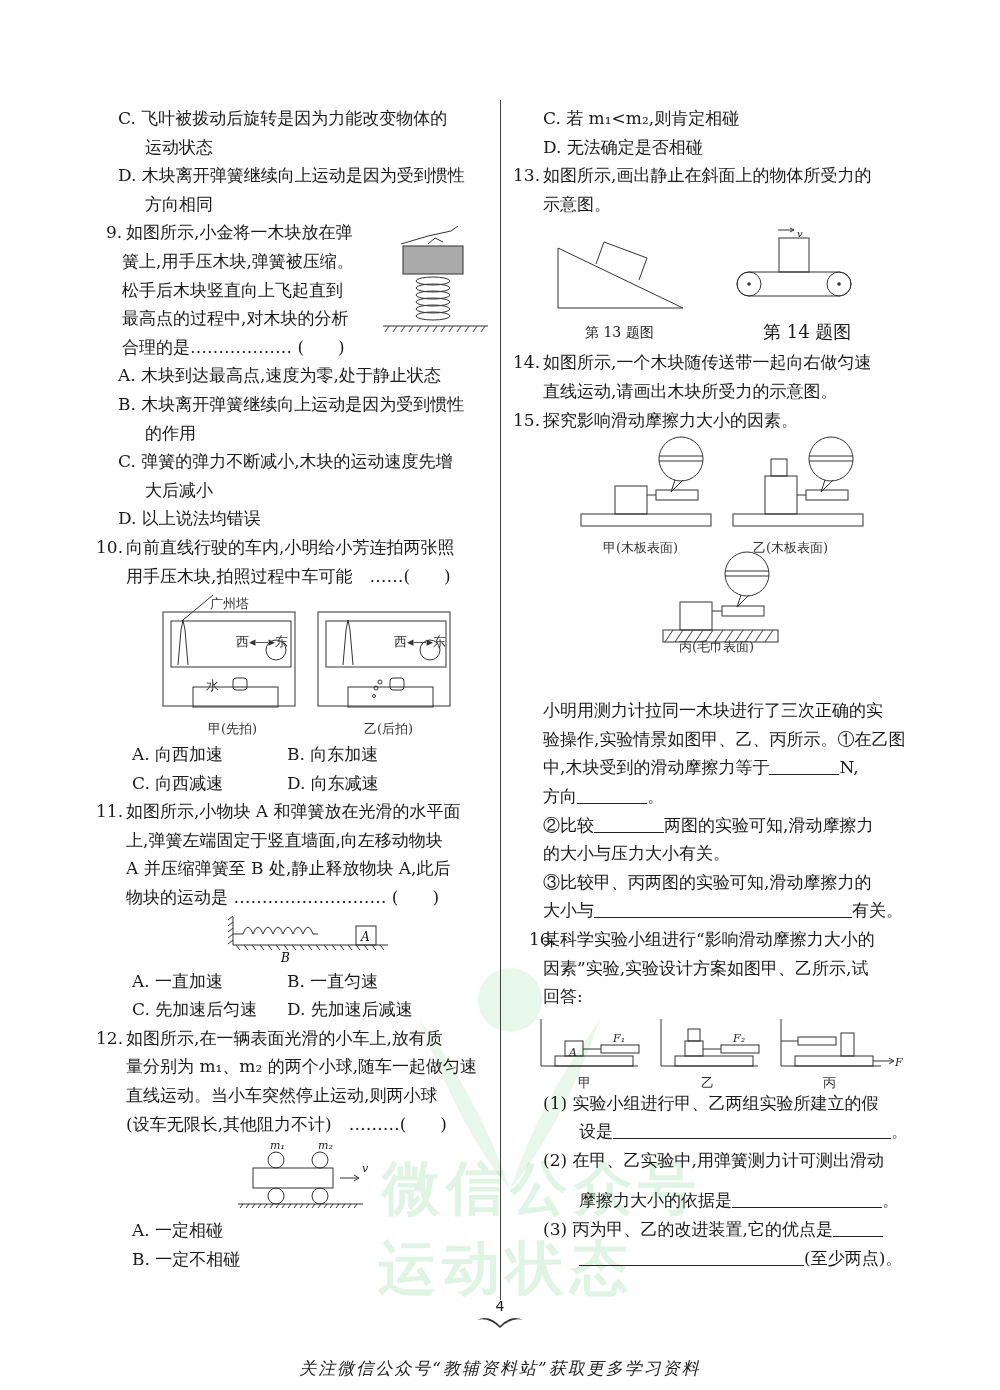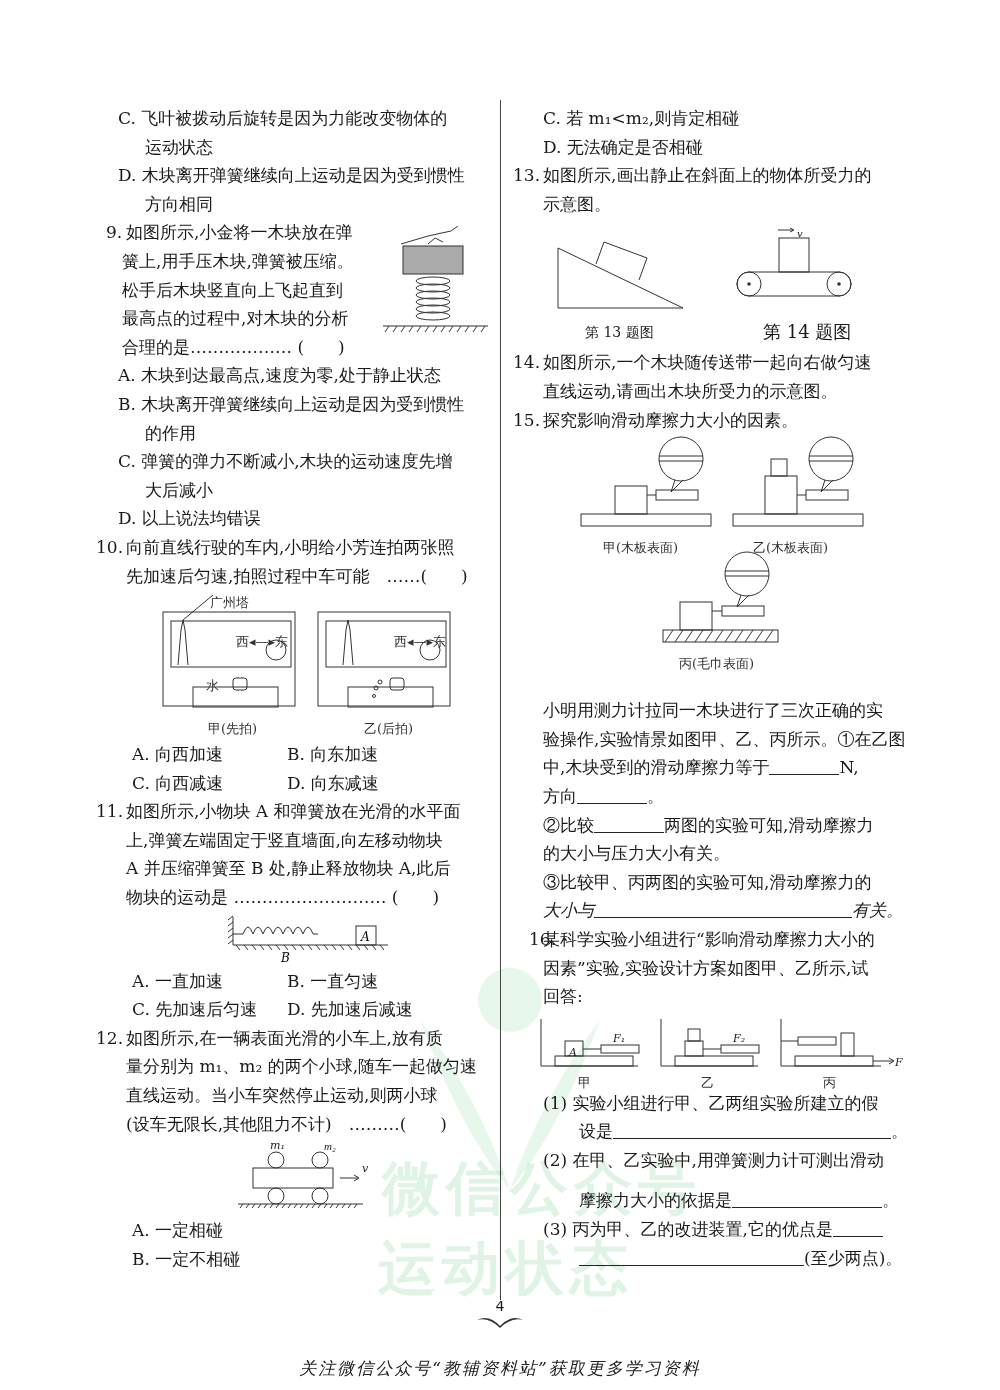--- a/index.html
+++ b/index.html
@@ -72,21 +72,21 @@
   <div class="line">A. 木块到达最高点,速度为零,处于静止状态</div>
   <div class="line">B. 木块离开弹簧继续向上运动是因为受到惯性</div>
   <div class="line indent">的作用</div>
   <div class="line">C. 弹簧的弹力不断减小,木块的运动速度先增</div>
   <div class="line indent">大后减小</div>
   <div class="line">D. 以上说法均错误</div>
 
   <div style="position:relative;">
     <span class="qnum2" style="left:-22px;">10.</span>
     <div class="line q" style="padding-left:8px;">向前直线行驶的车内,小明给小芳连拍两张照</div>
-    <div class="line q" style="padding-left:8px;">先加速后匀速,拍照过程中车可能　……(　　)</div>
+    <div class="line q" style="padding-left:8px;">用手压木块,拍照过程中车可能　……(　　)</div>
   </div>
   <div class="fig" style="height:150px;">
     <svg width="372" height="150" viewBox="0 0 372 150">
       <g stroke="#333" fill="none" stroke-width="1">
         <rect x="45" y="22" width="132" height="94"></rect>
         <rect x="53" y="31" width="120" height="46"></rect>
         <path d="M60 75 L63 40 L65 30 L67 40 L70 75"></path>
         <path d="M65 30 L95 5"></path>
         <rect x="75" y="97" width="85" height="20"></rect>
         <circle cx="158" cy="60" r="10"></circle>
@@ -95,21 +95,21 @@
         <rect x="208" y="31" width="120" height="46"></rect>
         <path d="M225 75 L228 40 L230 30 L232 40 L235 75"></path>
         <rect x="230" y="97" width="85" height="20"></rect>
         <circle cx="312" cy="60" r="10"></circle>
         <rect x="272" y="88" width="14" height="12" rx="3"></rect>
         <circle cx="262" cy="92" r="2"></circle>
           <circle cx="258" cy="98" r="2"></circle>
           <circle cx="256" cy="106" r="1.5"></circle>
       </g>
     </svg>
-    <span class="cap" style="position:absolute;left:92px;top:0px;font-family:Liberation Mono, monospace;">广州塔</span>
+    <span class="cap" style="position:absolute;left:92px;top:0px;">广州塔</span>
     <span class="cap" style="position:absolute;left:118px;top:38px;">西◂—▸东</span>
     <span class="cap" style="position:absolute;left:276px;top:38px;">西◂—▸东</span>
     <span class="cap" style="position:absolute;left:88px;top:82px;">水</span>
     <span class="cap" style="position:absolute;left:90px;top:125px;">甲(先拍)</span>
     <span class="cap" style="position:absolute;left:246px;top:125px;">乙(后拍)</span>
   </div>
   <div class="line opt2" style="padding-left:14px;">
     <span>A. 向西加速</span>
     <span>B. 向东加速</span>
   </div>
@@ -163,21 +163,21 @@
         <rect x="135" y="30" width="80" height="20"></rect>
         <circle cx="158" cy="58" r="8"></circle>
           <circle cx="202" cy="58" r="8"></circle>
         <line x1="120" y1="66" x2="245" y2="66"></line>
         <path d="M122 70 L125 66 M128 70 L131 66 M134 70 L137 66 M140 70 L143 66 M146 70 L149 66 M152 70 L155 66 M158 70 L161 66 M164 70 L167 66 M170 70 L173 66 M176 70 L179 66 M182 70 L185 66 M188 70 L191 66 M194 70 L197 66 M200 70 L203 66 M206 70 L209 66 M212 70 L215 66 M218 70 L221 66 M224 70 L227 66 M230 70 L233 66 M236 70 L239 66"></path>
         <line x1="222" y1="40" x2="240" y2="40"></line>
         <path d="M236 37 L241 40 L236 43"></path>
       </g>
     </svg>
     <span class="it" style="position:absolute;left:152px;top:-6px;font-size:11px;">m₁</span>
-    <span class="it" style="position:absolute;left:206px;top:-6px;font-size:11px;font-family:Liberation Serif, serif;">m₂</span>
+    <span class="it" style="position:absolute;left:200px;top:-6px;font-size:11px;">m₂</span>
     <span class="it" style="position:absolute;left:244px;top:17px;font-size:11px;">v</span>
   </div>
   <div class="line" style="padding-left:14px;">A. 一定相碰</div>
   <div class="line" style="padding-left:14px;">B. 一定不相碰</div>
 </div>
 
 <div class="col col-right">
   <div class="line" style="padding-left:30px;">C. 若 m₁&lt;m₂,则肯定相碰</div>
   <div class="line" style="padding-left:30px;">D. 无法确定是否相碰</div>
 
@@ -245,36 +245,36 @@
         <path d="M228 161 L224 173 L236 161"></path>
         <rect x="167" y="168" width="32" height="28"></rect>
         <rect x="209" y="172" width="42" height="10"></rect>
         <line x1="199" y1="177" x2="209" y2="177"></line>
         <rect x="150" y="196" width="115" height="12"></rect>
         <path d="M152 208 L160 196 M162 208 L170 196 M172 208 L180 196 M182 208 L190 196 M192 208 L200 196 M202 208 L210 196 M212 208 L220 196 M222 208 L230 196 M232 208 L240 196 M242 208 L250 196 M252 208 L260 196"></path>
       </g>
     </svg>
     <span class="cap" style="position:absolute;left:90px;top:100px;">甲(木板表面)</span>
     <span class="cap" style="position:absolute;left:240px;top:100px;">乙(木板表面)</span>
-    <span class="cap" style="position:absolute;left:166px;top:216px;">丙(毛巾表面)</span>
+    <span class="cap" style="position:absolute;left:166px;top:199px;">丙(毛巾表面)</span>
   </div>
   <div class="line" style="padding-left:30px;">小明用测力计拉同一木块进行了三次正确的实</div>
   <div class="line" style="padding-left:30px;">验操作,实验情景如图甲、乙、丙所示。①在乙图</div>
   <div class="line" style="padding-left:30px;">
     <span>中,木块受到的滑动摩擦力等于</span><span class="blank" style="width:70px;"></span><span>N,</span>
   </div>
   <div class="line" style="padding-left:30px;">
     <span>方向</span><span class="blank" style="width:70px;"></span><span>。</span>
   </div>
   <div class="line" style="padding-left:30px;">
     <span>②比较</span><span class="blank" style="width:70px;"></span><span>两图的实验可知,滑动摩擦力</span>
   </div>
   <div class="line" style="padding-left:30px;">的大小与压力大小有关。</div>
   <div class="line" style="padding-left:30px;">③比较甲、丙两图的实验可知,滑动摩擦力的</div>
-  <div class="line" style="padding-left:30px;font-style:italic;">
+  <div class="line" style="padding-left:30px;">
     <span>大小与</span><span class="blank" style="width:258px;"></span><span>有关。</span>
   </div>
 
   <div style="position:relative;">
     <span style="position:absolute;left:0;margin-left:16px;">16.</span>
     <div class="line" style="padding-left:30px;">某科学实验小组进行“影响滑动摩擦力大小的</div>
     <div class="line" style="padding-left:30px;">因素”实验,实验设计方案如图甲、乙所示,试</div>
     <div class="line" style="padding-left:30px;">回答:</div>
   </div>
   <div class="fig" style="height:78px;">

